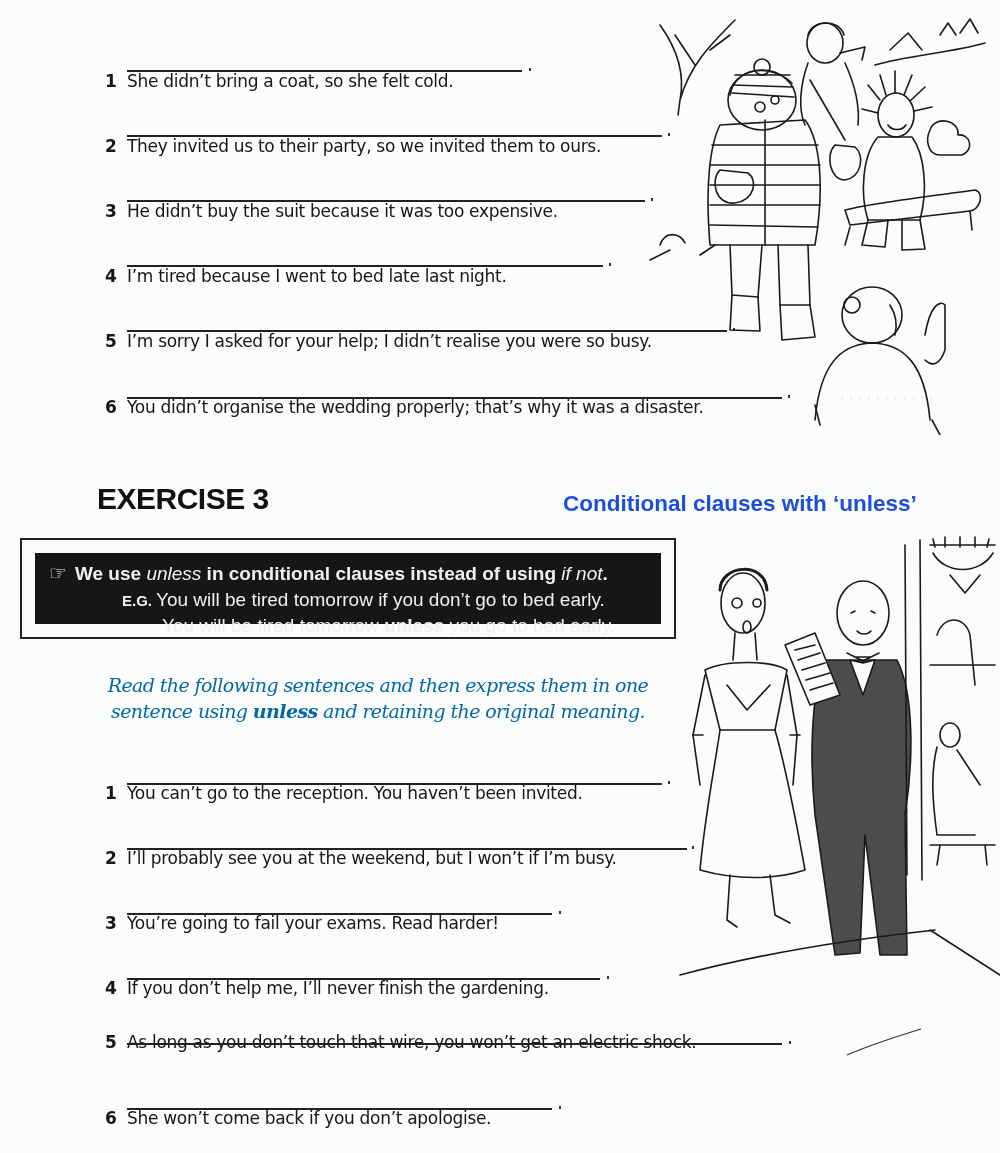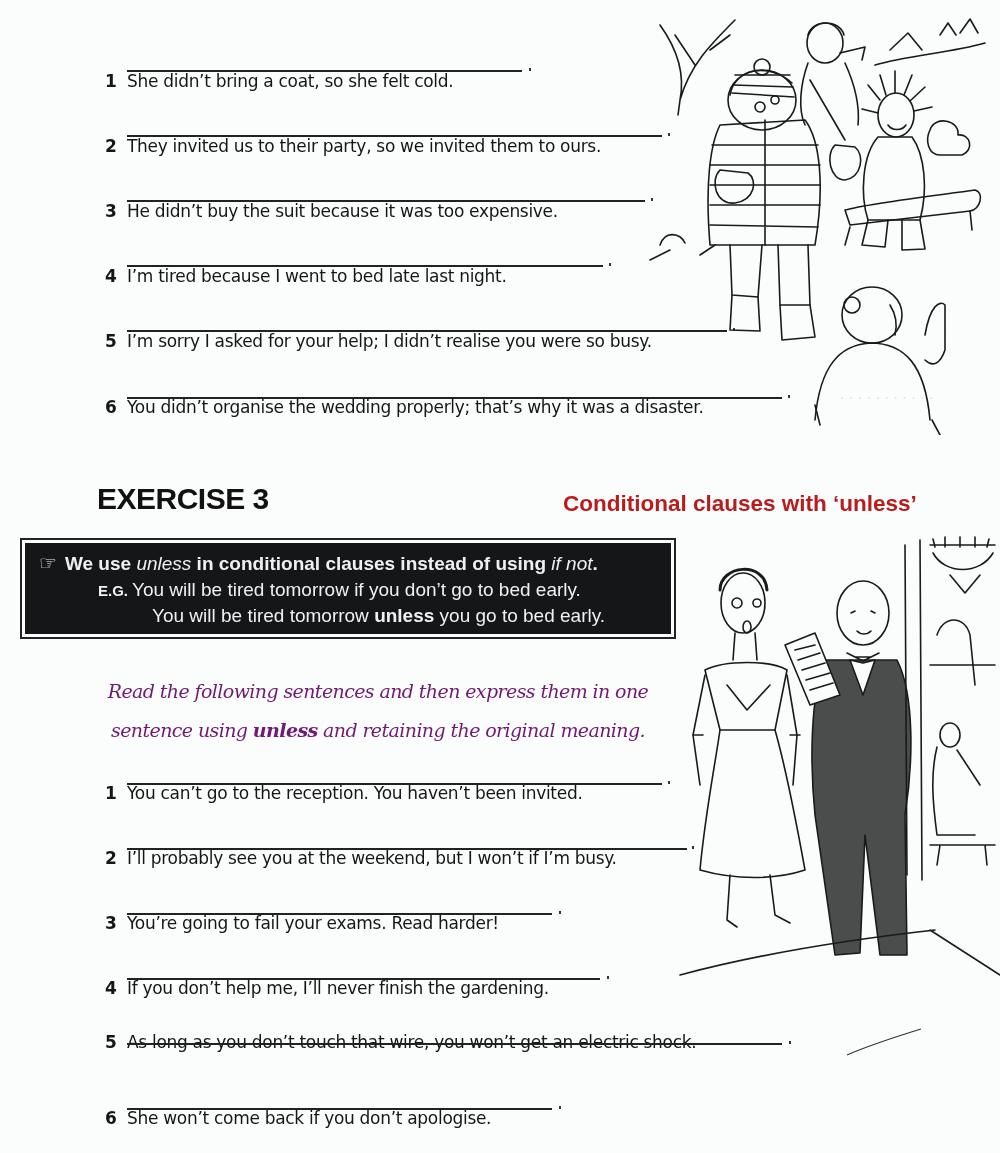--- a/index.html
+++ b/index.html
@@ -21,43 +21,43 @@
     position: absolute; width: 2px; height: 3px; background: #333;
   }
   .ex-title {
     position: absolute; left: 97px; top: 482px;
     font-family: "Liberation Sans", sans-serif; font-weight: bold;
     font-size: 30px; letter-spacing: -0.5px; color: #111;
   }
   .ex-subtitle {
     position: absolute; left: 563px; top: 491px;
     font-family: "Liberation Sans", sans-serif; font-weight: bold;
-    font-size: 22.5px; color: #b91c1c; white-space: nowrap;
+    font-size: 22.5px; color: #1d4ed8; white-space: nowrap;
   }
   .rule-box {
     position: absolute; left: 20px; top: 538px; width: 656px; height: 101px;
     border: 2px solid #222; background: #fbfcfc; box-sizing: border-box;
-    padding: 3px;
+    padding: 13px;
   }
   .rule-inner {
     width: 100%; height: 100%; background: #151617; color: #eef0f2;
     font-family: "Liberation Sans", sans-serif; position: relative;
   }
   .rule-line { position: absolute; white-space: nowrap; font-size: 19px; }
   .rule-line.l1 { left: 14px; top: 8px; font-weight: bold; }
-  .rule-line.l2 { left: 73px; top: 36px; }
+  .rule-line.l2 { left: 87px; top: 36px; }
   .rule-line.l3 { left: 127px; top: 62px; }
   .hand-icon { font-size: 20px; font-weight: normal; margin-right: 8px; }
   .eg { font-weight: bold; font-size: 15px; margin-right: 4px; }
   .it { font-style: italic; font-weight: normal; }
   .b { font-weight: bold; }
   .instructions {
     position: absolute; left: 100px; top: 672px; width: 556px;
     font-family: "DejaVu Serif", serif; font-style: italic;
-    font-size: 19px; line-height: 39px; text-align: center; color: #701a75;
+    font-size: 19px; line-height: 26px; text-align: center; color: #0369a1;
     letter-spacing: -0.6px;
   }
   .instructions b { font-weight: bold; }
   .illustration { position: absolute; }
   .bleed {
     position: absolute; color: #dcdfe3; font-size: 14px; transform: scaleX(-1);
     white-space: nowrap;
   }
 </style>
 </head>

